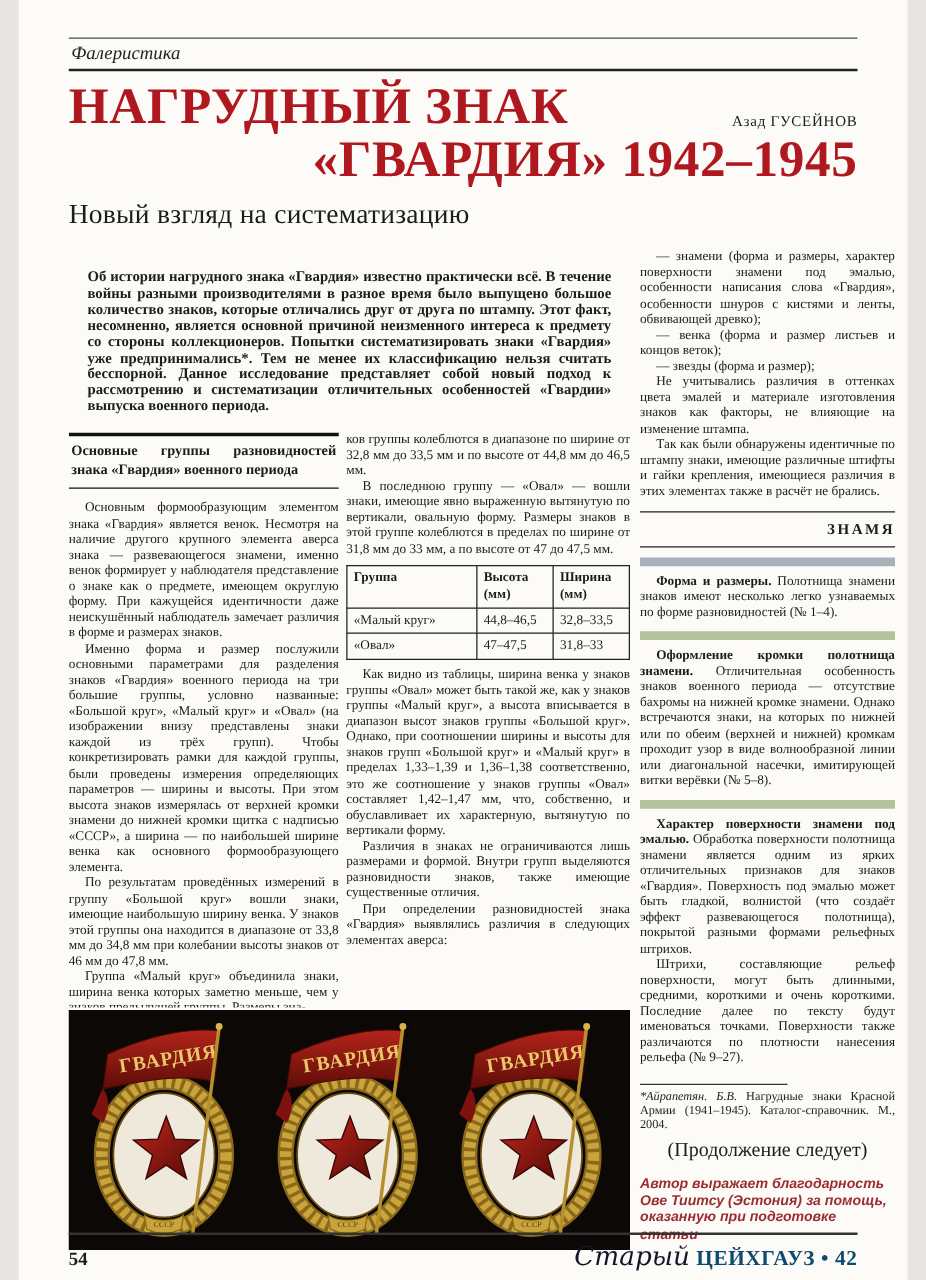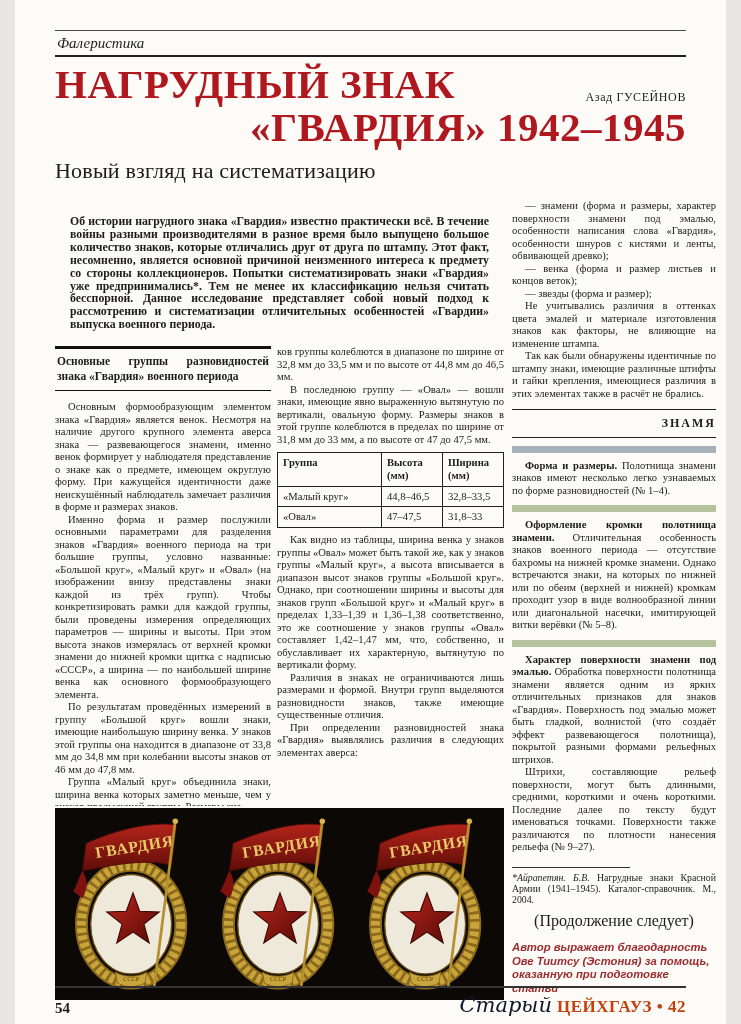--- a/index.html
+++ b/index.html
@@ -75,21 +75,21 @@
   }
   .badge-svg { display:block; }
 
   
   .footer { position:absolute; left:40px; right:40px; top:986px; }
   .footer-rule { border-top:2px solid #333; margin-bottom:5px; }
   .footer-row { display:flex; justify-content:space-between; align-items:flex-end; }
   .page-number { font-size:15px; font-weight:bold; }
   .brand { display:flex; align-items:baseline; gap:5px; }
   .brand-script { font-style:italic; font-size:21px; color:#0f172a; font-family:"DejaVu Serif", serif; }
-  .brand-name { font-weight:bold; font-size:17px; letter-spacing:0.5px; color:#c2410c; }
+  .brand-name { font-weight:bold; font-size:17px; letter-spacing:0.5px; color:#0c4a6e; }
 </style>
 </head>
 <body>
 
 <div class="page">
 
   <div class="topband">
     <div class="rule-thin"></div>
     <div class="section-label">Фалеристика</div>
     <div class="rule-thick"></div>

